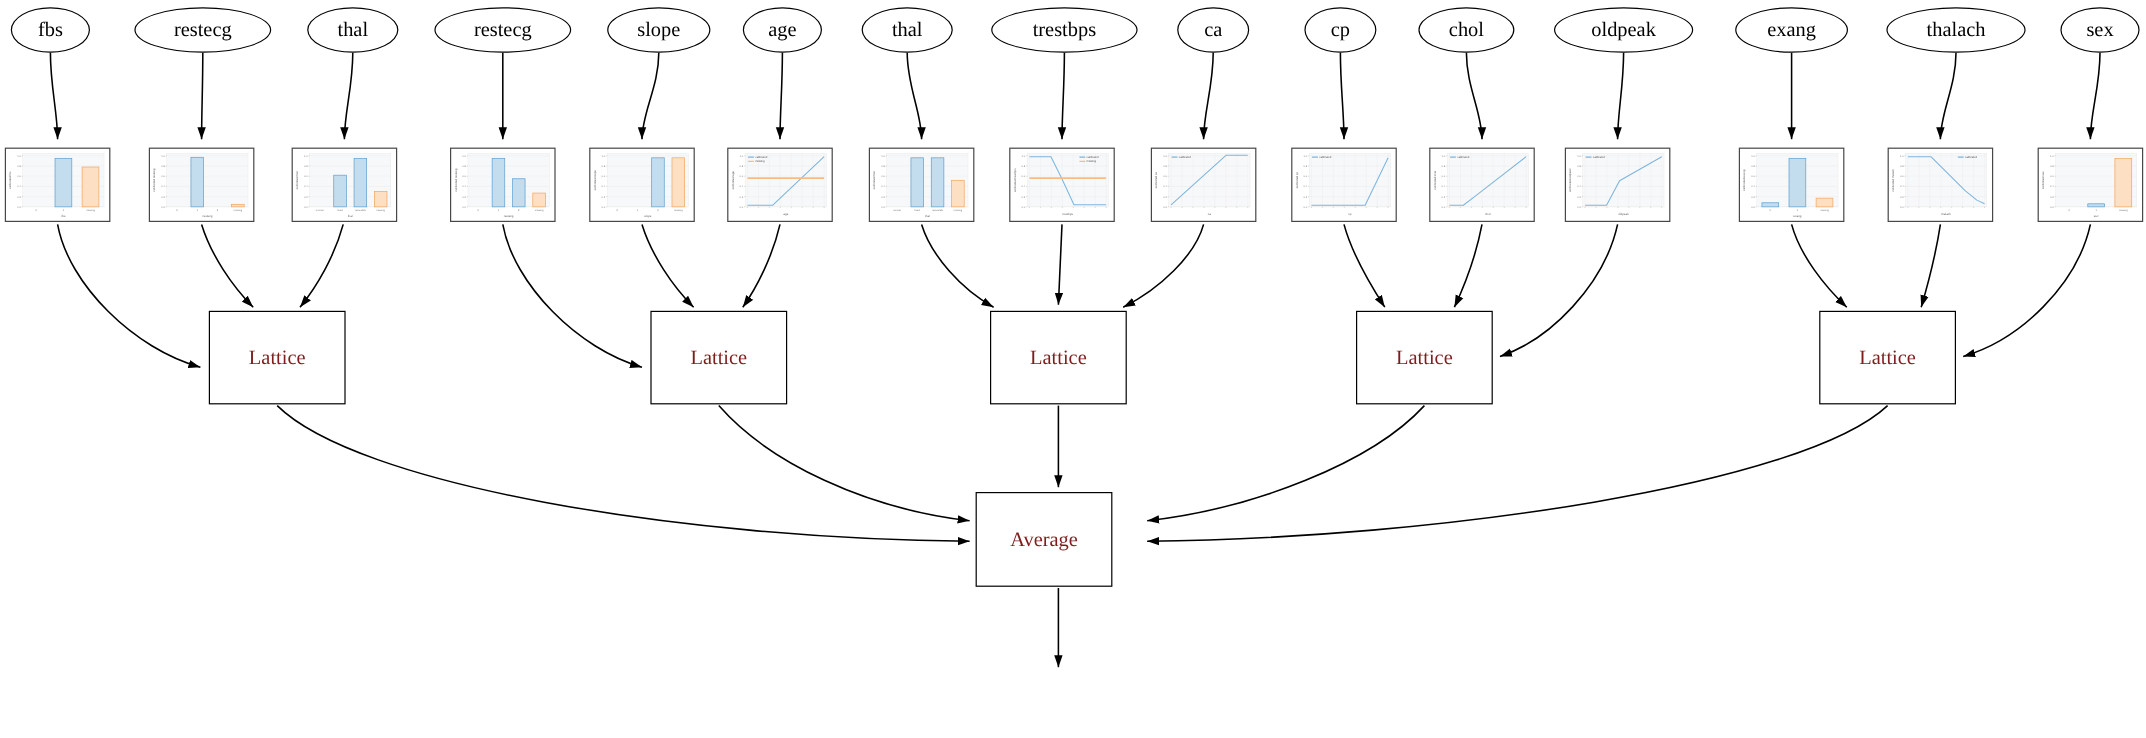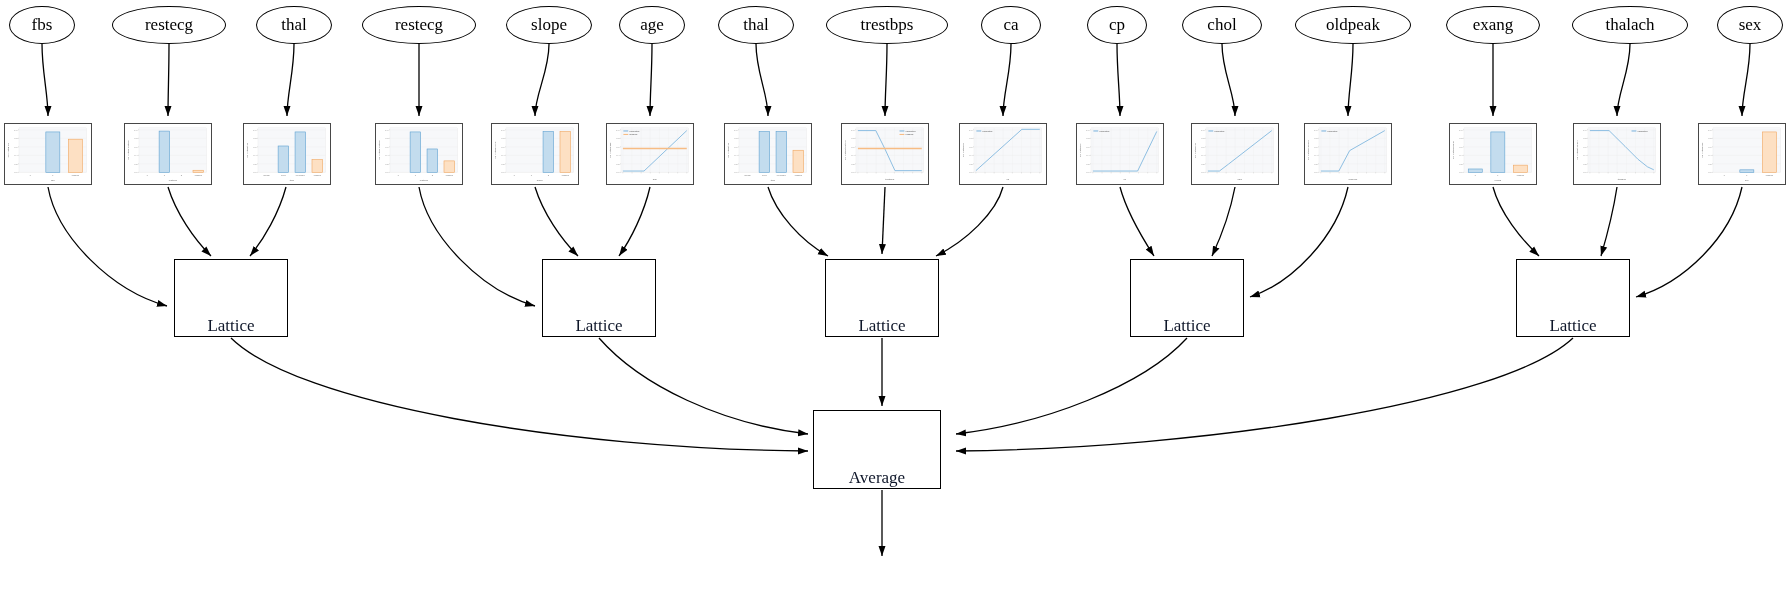--- a/index.html
+++ b/index.html
@@ -10,22 +10,22 @@
   #edge-layer{position:absolute;left:0;top:0;width:1788px;height:615px;}
   .node-ellipse{
     position:absolute; box-sizing:border-box;
     border:1.5px solid #000; border-radius:50%; background:#fff;
     display:flex; align-items:center; justify-content:center;
     font-size:17px; color:#000;
   }
   .node-box{
     position:absolute; box-sizing:border-box;
     border:1.5px solid #000; background:#fff;
-    display:flex; align-items:flex-end; justify-content:center;
-    font-size:17px; color:#0f172a;
+    display:flex; align-items:center; justify-content:center;
+    font-size:17px; color:#7f1d1d;
   }
   .mini-chart{
     position:absolute; box-sizing:border-box;
     border:1.5px solid #474747; background:#fff;
   }
   .mini-chart svg{display:block;width:100%;height:100%;}
 </style>
 </head>
 <body>
 
@@ -83,21 +83,21 @@
   <div class="node-box" style="left:825px;top:259px;width:114px;height:78px;">
     <span>Lattice</span>
   </div>
   <div class="node-box" style="left:1130px;top:259px;width:114px;height:78px;">
     <span>Lattice</span>
   </div>
   <div class="node-box" style="left:1516px;top:259px;width:114px;height:78px;">
     <span>Lattice</span>
   </div>
 
-  <div class="node-box" style="left:813px;top:410px;width:128px;height:79px;">
+  <div class="node-box" style="left:813px;top:410px;width:114px;height:79px;">
     <span>Average</span>
   </div>
 
 <div class="node-ellipse" style="left: 9px; top: 6px; width: 66px; height: 38px;">
       <span>fbs</span>
     </div>
     <div class="node-ellipse" style="left: 112px; top: 6px; width: 114px; height: 38px;">
       <span>restecg</span>
     </div>
     <div class="node-ellipse" style="left: 256px; top: 6px; width: 76px; height: 38px;">

